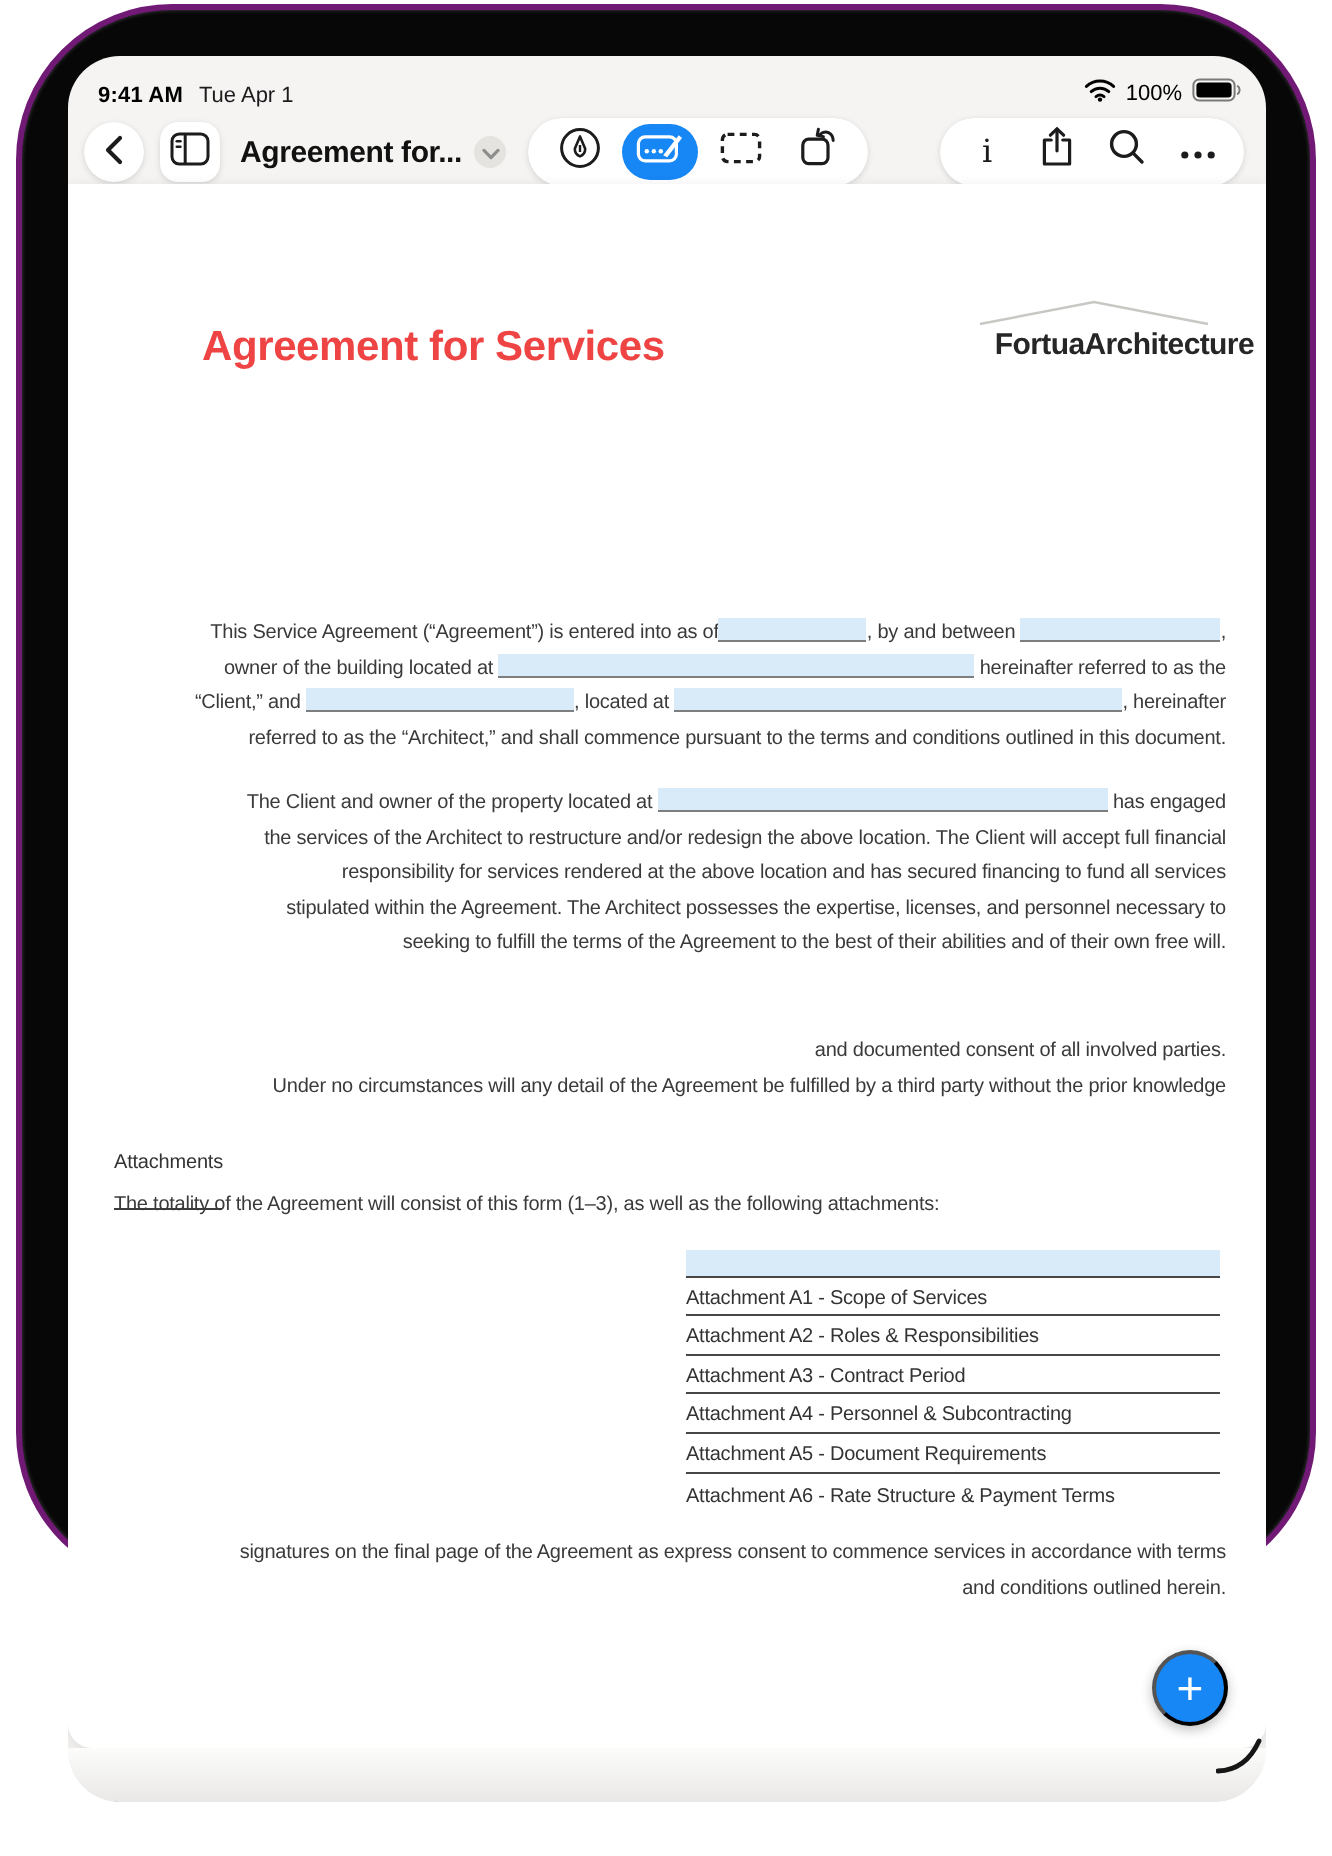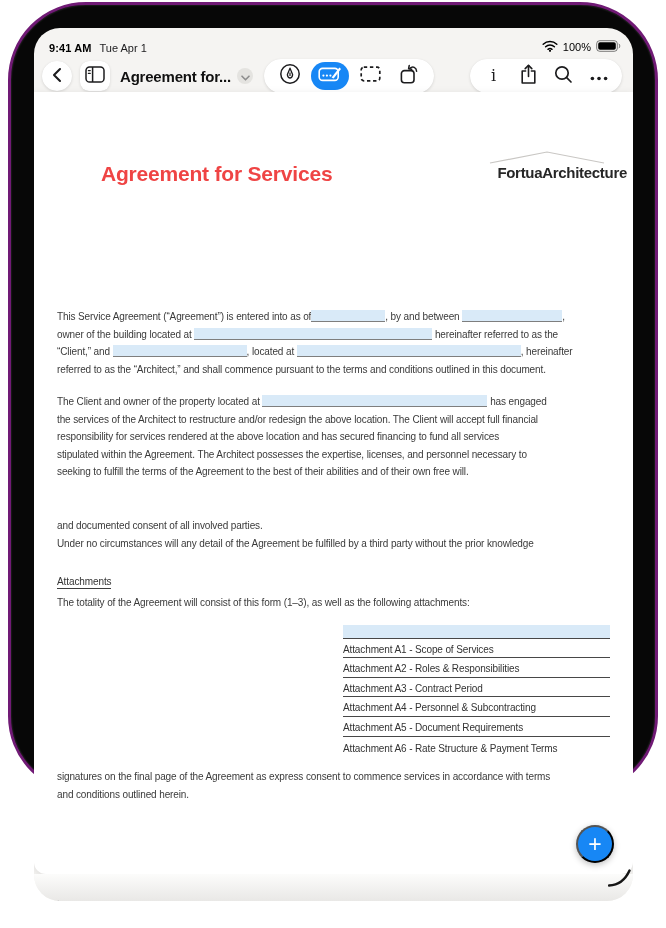--- a/index.html
+++ b/index.html
@@ -50,27 +50,27 @@
                 background:linear-gradient(#fcfcfb, #e9e8e6); }
 
   .doc-title { position:absolute; left:23px; top:70px; font-size:21px; font-weight:700;
                color:#ef4444; letter-spacing:-.2px;margin-left:44px; }
   .brand { position:absolute; right:6px; top:72px; font-size:15px; font-weight:600;
            color:#262626; letter-spacing:-.3px; }
   .brand-roof { position:absolute; right:22px; top:-14px; }
 
   .para { position:absolute; left:23px; width:556px; font-size:10px; color:#3a3a3a;
           letter-spacing:-.12px; }
-  .doc-line { height:17.6px; line-height:17.6px; white-space:nowrap; }
+  .doc-line { height:17.6px; line-height:17.6px; white-space:nowrap;text-align:right; }
   .run { display:inline; }
   .blank { display:inline-block; height:12px; vertical-align:-2px;
            background:var(--field); border-bottom:1px solid #7e7e7e; }
 
   .att-heading { position:absolute; left:23px; top:484px; font-size:10px; color:#333;
-                 border-bottom:1px solid #3c3c3c; padding-bottom:1px; letter-spacing:-.1px; }
+                 border-bottom:1px solid #3c3c3c; padding-bottom:17px; letter-spacing:-.1px; }
   .att-intro { position:absolute; left:23px; top:502px; font-size:10px; color:#3a3a3a;
                letter-spacing:-.12px; line-height:17.6px; }
   .att-table { position:absolute; left:309px; top:527px; width:267px; }
   .att-row { height:19.6px; display:flex; align-items:flex-end;
              border-bottom:1.2px solid #474747; font-size:10px; color:#333; letter-spacing:-.12px;text-align:center; }
   .att-row span { padding-bottom:2.5px; white-space:nowrap; }
   .att-row:last-child { border-bottom:none; }
   .att-blank-fill { width:100%; height:13px; background:var(--field); margin-bottom:0; }
 
   .footer-fields { position:absolute; left:0; top:782px; width:599px; height:40px; }

